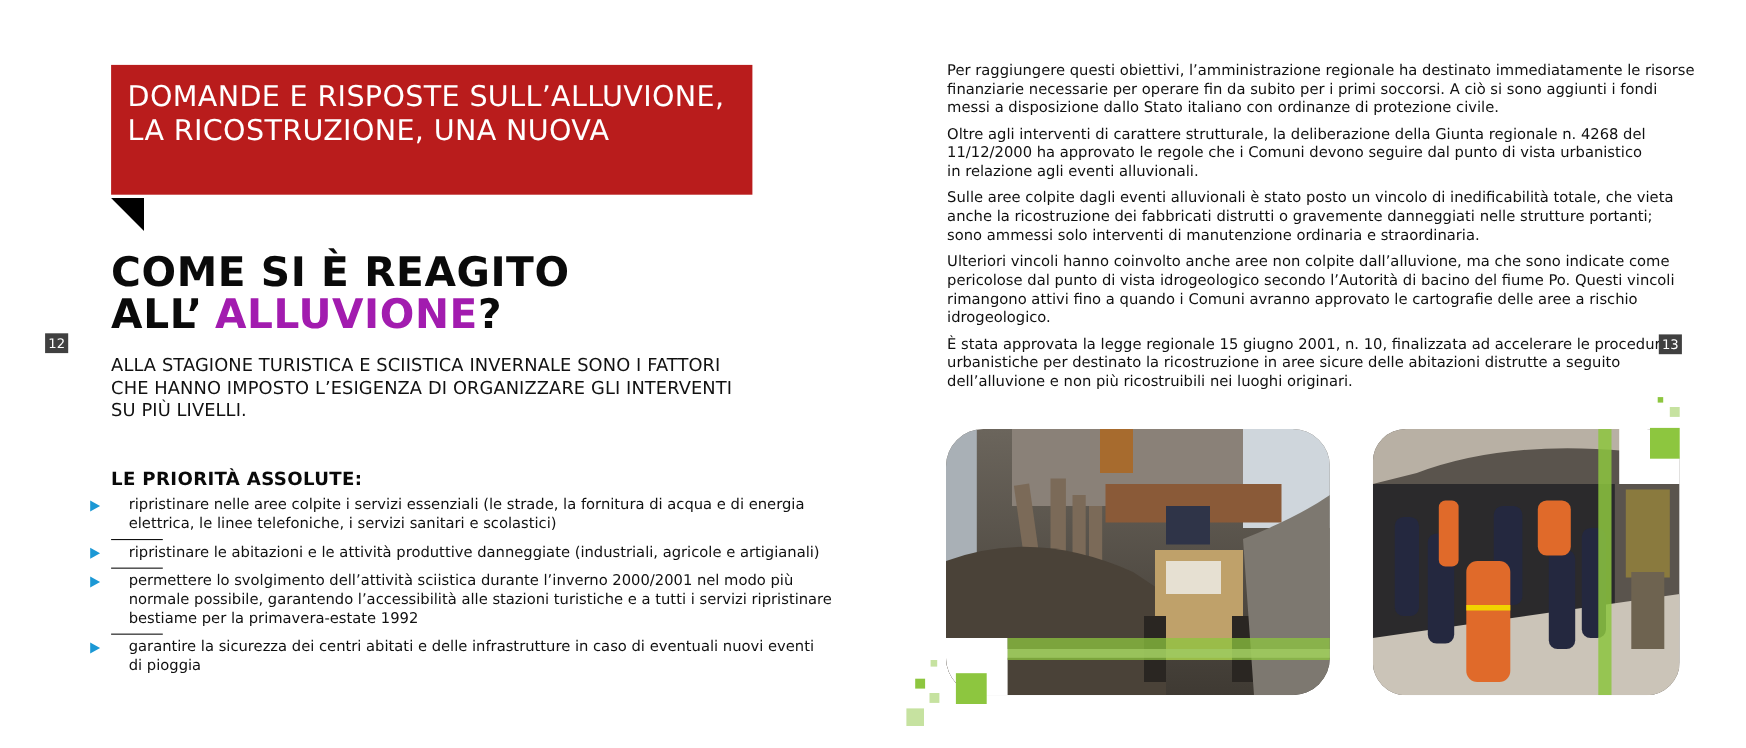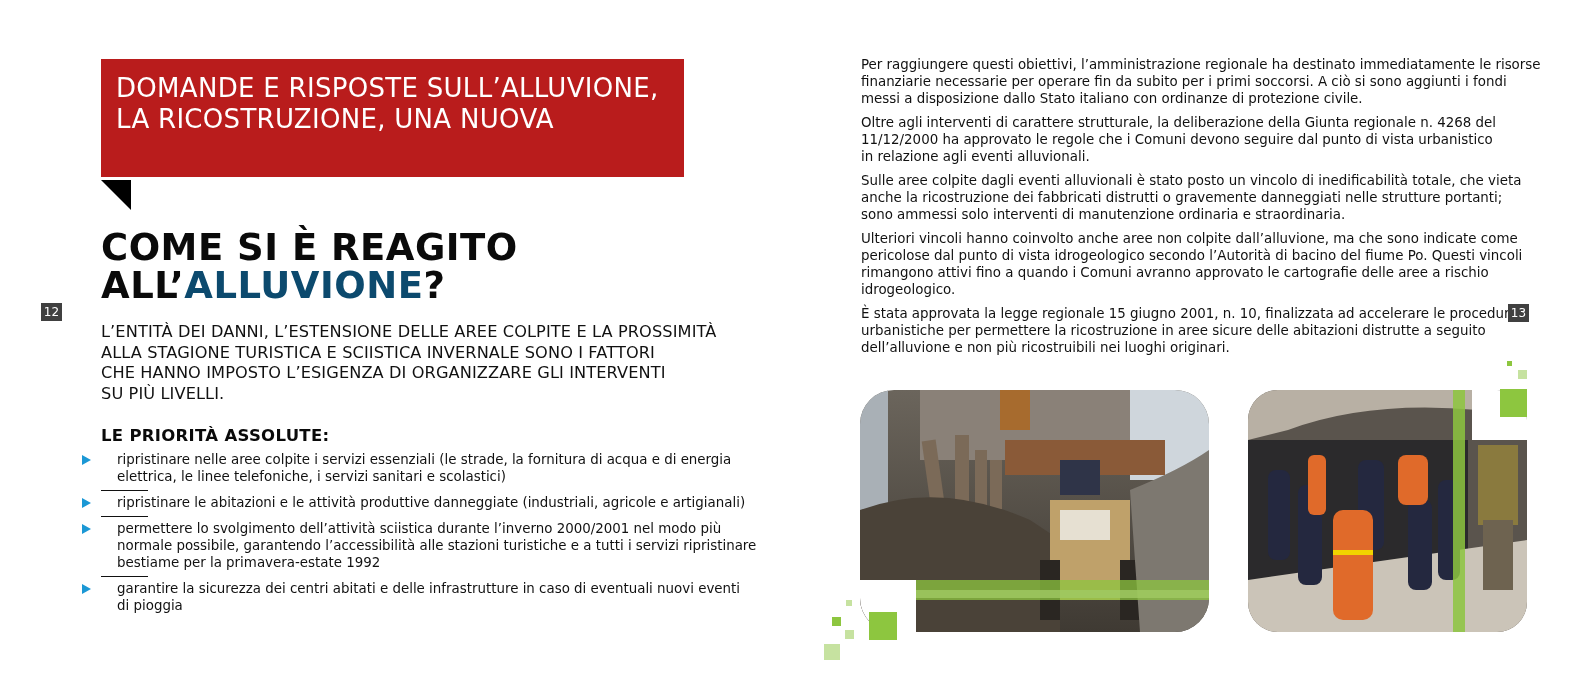--- a/index.html
+++ b/index.html
@@ -7,21 +7,21 @@
          font-family: "DejaVu Sans", "Liberation Sans", sans-serif; color: #111; }
 
   .title-box { position: absolute; left: 101px; top: 59px; width: 583px; height: 118px;
                background: #b91c1c; box-sizing: border-box; padding: 14px 14px 0 15px; }
   .title-box .line { color: #fff; font-family: "DejaVu Sans", sans-serif; font-size: 26px;
                      line-height: 31px; letter-spacing: 0.3px; white-space: nowrap; }
   .title-tail-shape { position: absolute; left: 101px; top: 180px; width: 30px; height: 30px; }
 
   .headline { position: absolute; left: 101px; top: 229px; font-size: 37px; font-weight: bold;
               line-height: 38px; letter-spacing: 0.5px; color: #0a0a0a; }
-  .headline .accent { color: #0c4a6e; }
+  .headline .accent { color: #a21caf; margin-left: 11px; }
 
   .page-num { position: absolute; width: 21px; height: 18px; background: #404040; color: #fff;
               font-size: 12px; line-height: 18px; text-align: center; font-family: "DejaVu Sans", sans-serif; }
 
   .intro { position: absolute; left: 101px; top: 322px; width: 585px; font-size: 16.2px;
            line-height: 20.5px; letter-spacing: 0.1px; color: #111; }
   .intro .ln { white-space: nowrap; }
 
   .subhead { position: absolute; left: 101px; top: 426px; font-size: 16.5px; font-weight: bold;
              color: #0a0a0a; letter-spacing: 0.3px; }
@@ -59,21 +59,20 @@
 </svg>
 
 <div class="headline">
   <div>COME SI È REAGITO</div>
   <div><span>ALL’</span><span class="accent">ALLUVIONE</span><span>?</span></div>
 </div>
 
 <div class="page-num" style="left:41px; top:303px;">12</div>
 
 <div class="intro">
-  <div class="ln">L’ENTITÀ DEI DANNI, L’ESTENSIONE DELLE AREE COLPITE E LA PROSSIMITÀ</div>
   <div class="ln">ALLA STAGIONE TURISTICA E SCIISTICA INVERNALE SONO I FATTORI</div>
   <div class="ln">CHE HANNO IMPOSTO L’ESIGENZA DI ORGANIZZARE GLI INTERVENTI</div>
   <div class="ln">SU PIÙ LIVELLI.</div>
 </div>
 
 <div class="subhead">LE PRIORITÀ ASSOLUTE:</div>
 
 <ul class="bullets">
   <li>
     <span class="arrow"></span>
@@ -125,21 +124,21 @@
     <span class="ln">sono ammessi solo interventi di manutenzione ordinaria e straordinaria.</span>
   </p>
   <p>
     <span class="ln">Ulteriori vincoli hanno coinvolto anche aree non colpite dall’alluvione, ma che sono indicate come</span>
     <span class="ln">pericolose dal punto di vista idrogeologico secondo l’Autorità di bacino del fiume Po. Questi vincoli</span>
     <span class="ln">rimangono attivi fino a quando i Comuni avranno approvato le cartografie delle aree a rischio</span>
     <span class="ln">idrogeologico.</span>
   </p>
   <p>
     <span class="ln">È stata approvata la legge regionale 15 giugno 2001, n. 10, finalizzata ad accelerare le procedure</span>
-    <span class="ln">urbanistiche per permettere la ricostruzione in aree sicure delle abitazioni distrutte a seguito</span>
+    <span class="ln">urbanistiche per destinato la ricostruzione in aree sicure delle abitazioni distrutte a seguito</span>
     <span class="ln">dell’alluvione e non più ricostruibili nei luoghi originari.</span>
   </p>
 </div>
 
 <div class="page-num" style="left:1508px; top:304px;">13</div>
 
 <div class="photo photo1">
   <svg width="349" height="242" viewBox="0 0 349 242">
     <defs>
       <linearGradient id="soil1" x1="0" y1="0" x2="0" y2="1">

